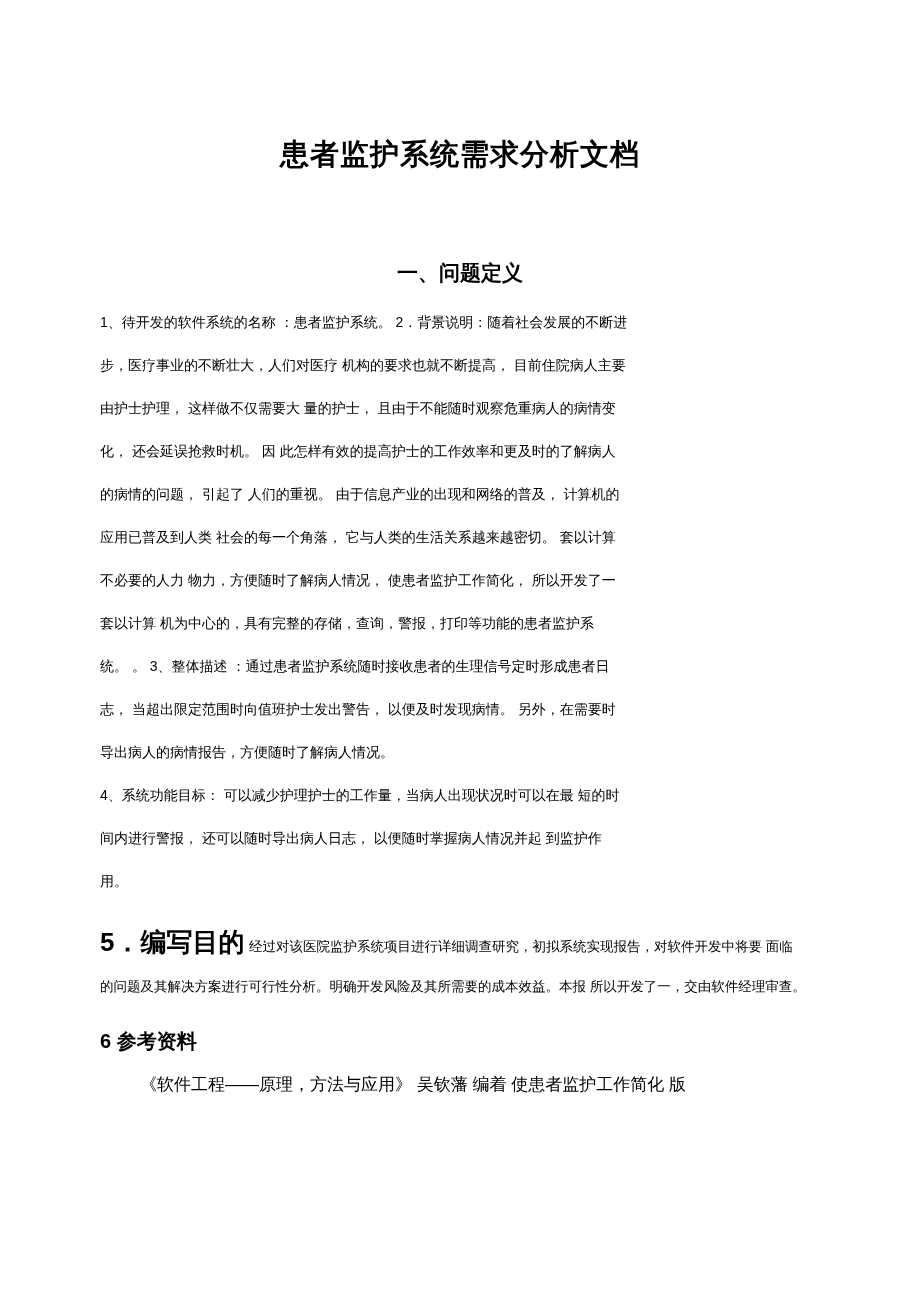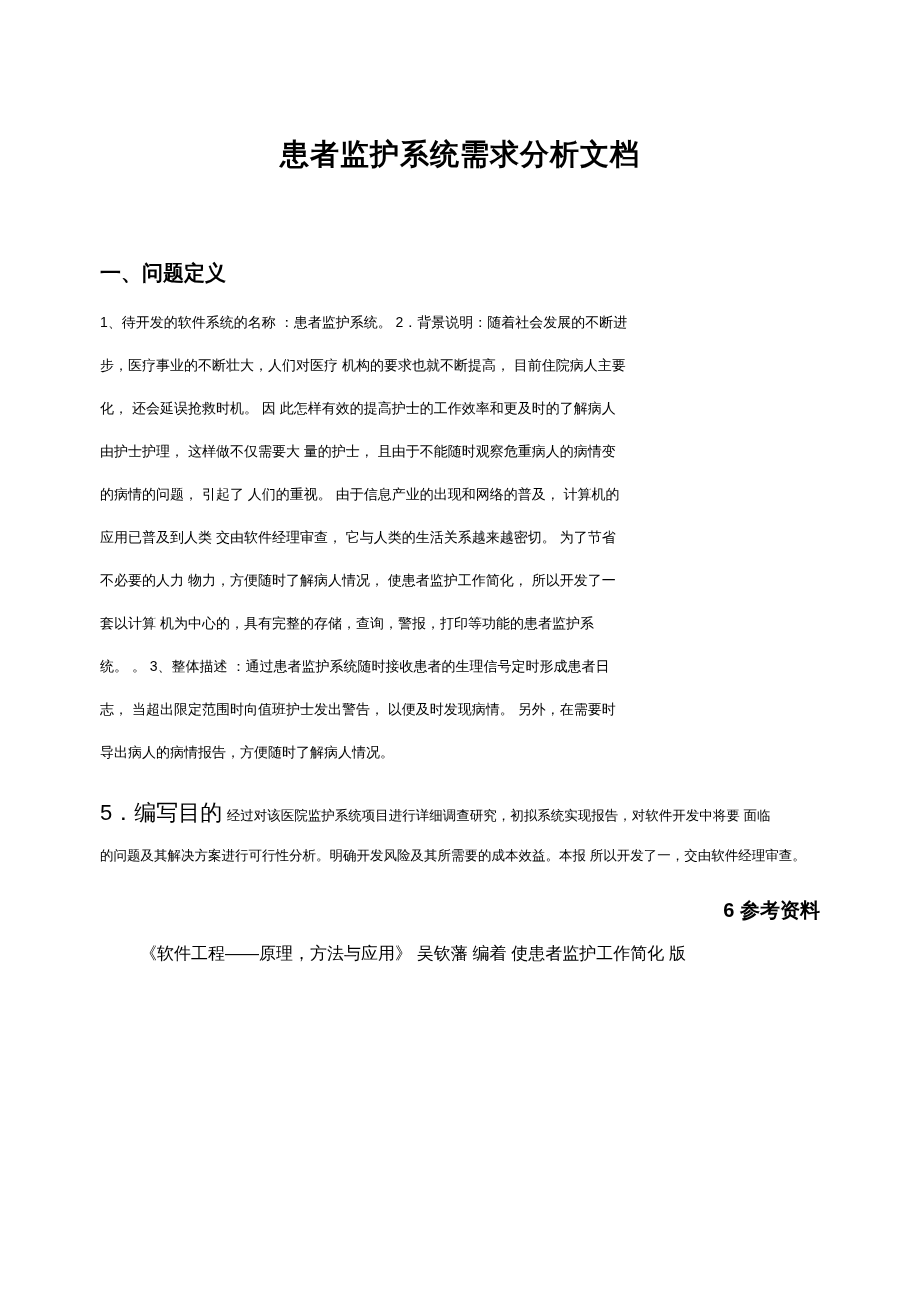--- a/index.html
+++ b/index.html
@@ -29,52 +29,52 @@
     font-weight: bold;
     letter-spacing: 1px;
   }
   .h-section {
     margin: 0;
     font-weight: bold;
   }
   .section1-heading {
     margin-top: 84px;
     font-size: 21px;
+    text-align: center;
   }
   .body-para {
     margin-top: 14px;
     font-size: 14px;
   }
   .body-line {
     line-height: 43px;
     white-space: pre-wrap;
   }
   .para-goal {
     margin-top: 0;
   }
   .section5 {
     margin-top: 22px;
     line-height: 34px;
   }
   .section5-heading-inline {
-    font-size: 22px;
-    font-weight: normal;
+    font-size: 26px;
+    font-weight: bold;
   }
   .small-text {
     font-size: 13.5px;
   }
   .section5-line2 {
     line-height: 30px;
     margin-top: 8px;
     white-space: pre-wrap;
   }
   .section6-heading {
     margin-top: 26px;
     font-size: 20px;
-    text-align: right;
   }
   .reference-line {
     margin-top: 18px;
     padding-left: 40px;
     font-size: 17px;
     white-space: pre-wrap;
   }
 </style>
 </head>
 <body>
@@ -82,31 +82,36 @@
 <div class="page">
   <div class="content">
 
     <h1 class="doc-title">患者监护系统需求分析文档</h1>
 
     <h2 class="h-section section1-heading">一、问题定义</h2>
 
     <div class="body-para">
       <div class="body-line">1、待开发的软件系统的名称 ：患者监护系统。 2．背景说明：随着社会发展的不断进</div>
       <div class="body-line">步，医疗事业的不断壮大，人们对医疗 机构的要求也就不断提高， 目前住院病人主要</div>
+      <div class="body-line">由护士护理， 这样做不仅需要大 量的护士， 且由于不能随时观察危重病人的病情变</div>
       <div class="body-line">化， 还会延误抢救时机。 因 此怎样有效的提高护士的工作效率和更及时的了解病人</div>
-      <div class="body-line">由护士护理， 这样做不仅需要大 量的护士， 且由于不能随时观察危重病人的病情变</div>
       <div class="body-line">的病情的问题， 引起了 人们的重视。 由于信息产业的出现和网络的普及， 计算机的</div>
-      <div class="body-line">应用已普及到人类 交由软件经理审查， 它与人类的生活关系越来越密切。 为了节省</div>
+      <div class="body-line">应用已普及到人类 社会的每一个角落， 它与人类的生活关系越来越密切。 套以计算</div>
       <div class="body-line">不必要的人力 物力，方便随时了解病人情况， 使患者监护工作简化， 所以开发了一</div>
       <div class="body-line">套以计算 机为中心的，具有完整的存储，查询，警报，打印等功能的患者监护系</div>
       <div class="body-line">统。 。 3、整体描述 ：通过患者监护系统随时接收患者的生理信号定时形成患者日</div>
       <div class="body-line">志， 当超出限定范围时向值班护士发出警告， 以便及时发现病情。 另外，在需要时</div>
       <div class="body-line">导出病人的病情报告，方便随时了解病人情况。</div>
     </div>
 
+    <div class="body-para para-goal">
+      <div class="body-line">4、系统功能目标： 可以减少护理护士的工作量，当病人出现状况时可以在最 短的时</div>
+      <div class="body-line">间内进行警报， 还可以随时导出病人日志， 以便随时掌握病人情况并起 到监护作</div>
+      <div class="body-line">用。</div>
+    </div>
 
     <div class="section5">
       <span class="section5-heading-inline">5．编写目的</span>
       <span class="small-text">经过对该医院监护系统项目进行详细调查研究，初拟系统实现报告，对软件开发中将要 面临</span>
       <div class="small-text section5-line2">的问题及其解决方案进行可行性分析。明确开发风险及其所需要的成本效益。本报 所以开发了一，交由软件经理审查。</div>
     </div>
 
     <h2 class="h-section section6-heading">6 参考资料</h2>
 
     <div class="reference-line">《软件工程——原理，方法与应用》 吴钦藩 编着 使患者监护工作简化 版</div>

